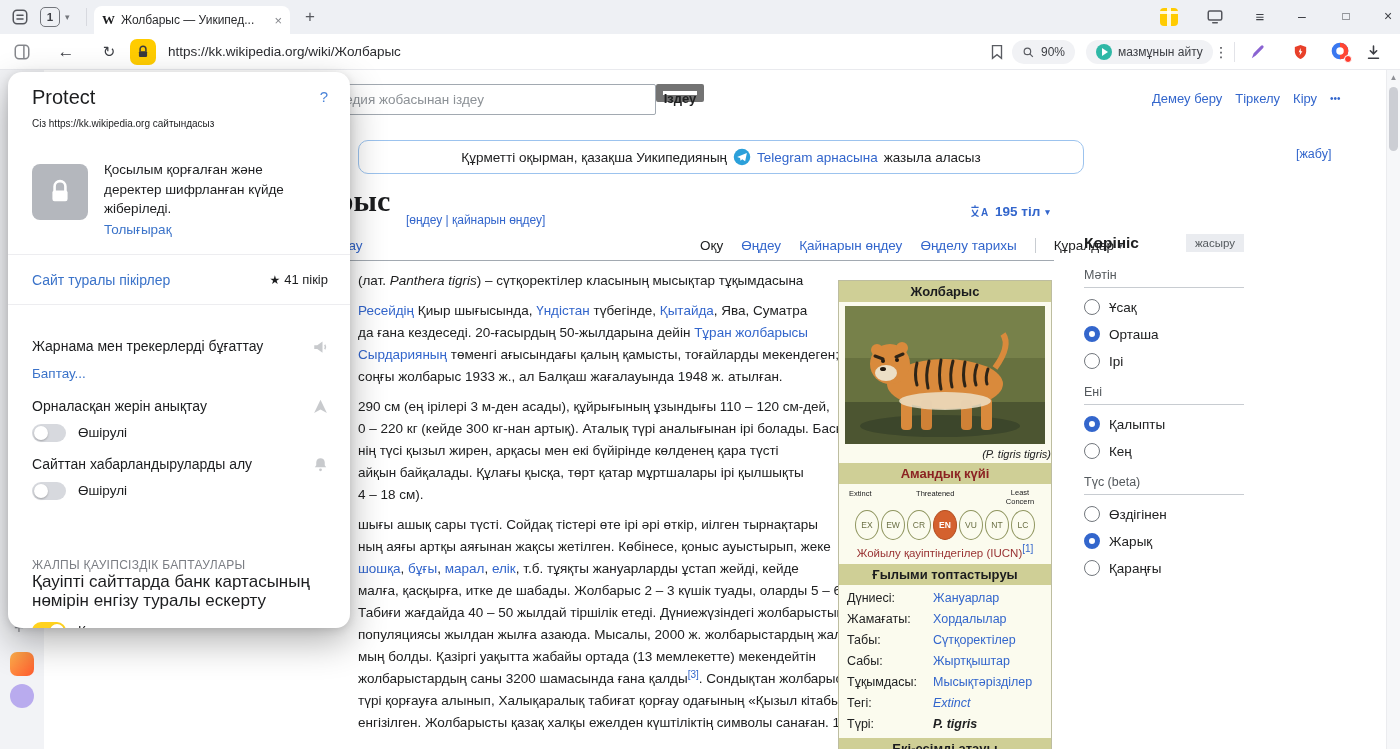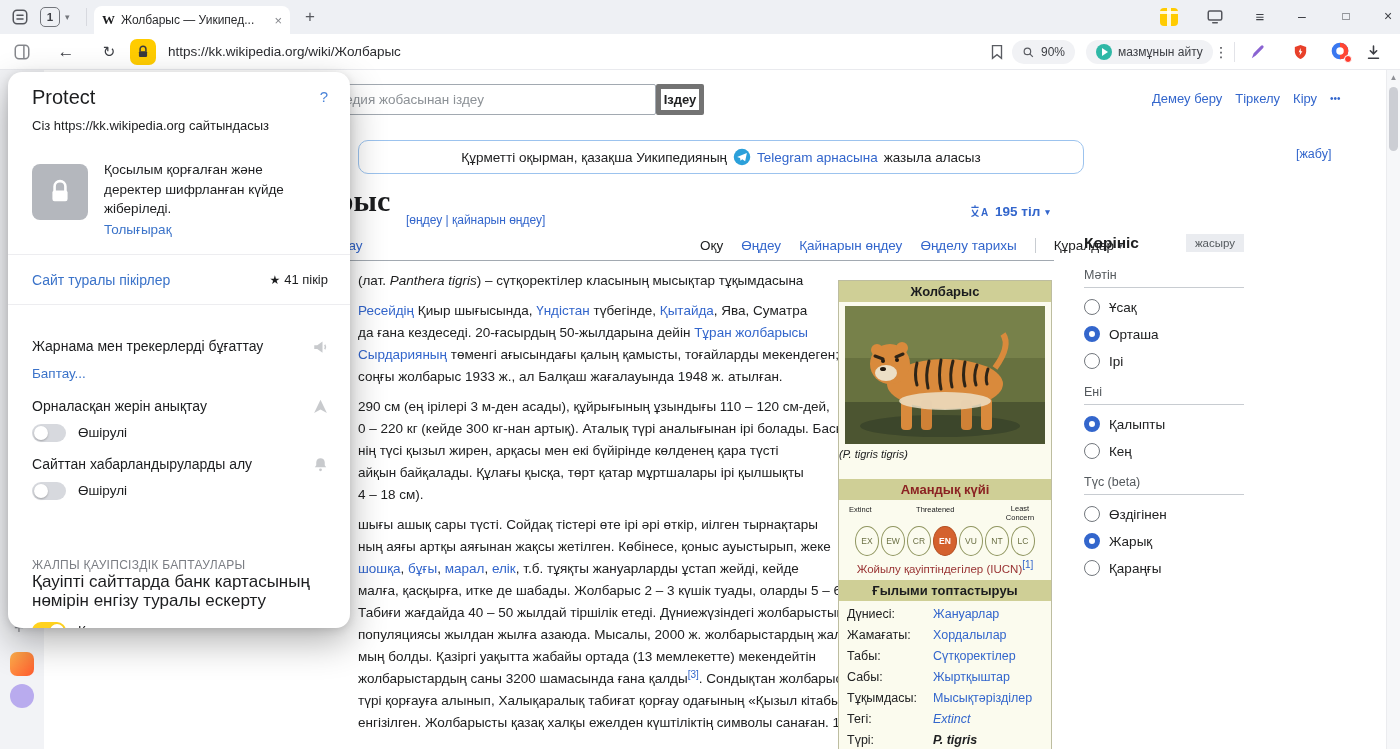--- a/index.html
+++ b/index.html
@@ -60,21 +60,21 @@
   .sb-orange{position:absolute;left:10px;top:582px;width:24px;height:24px;border-radius:7px;background:linear-gradient(135deg,#ffb24d,#ff5a2e);cursor:pointer;}
   .sb-purple{position:absolute;left:10px;top:614px;width:24px;height:24px;border-radius:50%;background:#b9abee;cursor:pointer;}
   .scrollbar{position:absolute;right:0;top:70px;width:14px;height:679px;background:#f6f7f9;border-left:1px solid #ebecef;}
   .sb-up{position:absolute;top:3px;left:0;width:13px;text-align:center;font-size:8px;color:#8e9096;cursor:pointer;}
   .sb-thumb{position:absolute;top:17px;left:2px;width:9px;height:64px;border-radius:5px;background:#ccced4;cursor:pointer;}
 
   
   .page{position:absolute;left:44px;top:70px;width:1342px;height:679px;background:#fff;overflow:hidden;font-size:13.5px;color:#202122;}
   .search-input{position:absolute;left:256px;top:14px;width:356px;height:31px;border:1px solid #a2a9b1;border-radius:2px;padding:0 8px;font-size:13.5px;font-family:"Liberation Sans",sans-serif;color:#202122;}
   .search-input::placeholder{color:#8c9196;}
-  .search-btn{position:absolute;left:612px;top:14px;width:48px;height:31px;border:5px solid #737373;background:#fff;font-size:13px;font-weight:bold;color:#202122;border-radius:2px;cursor:pointer;font-family:"Liberation Sans",sans-serif;}
+  .search-btn{position:absolute;left:612px;top:14px;width:48px;height:18px;border:7px solid #737373;background:#fff;font-size:13px;font-weight:bold;color:#202122;border-radius:2px;cursor:pointer;font-family:"Liberation Sans",sans-serif;}
   .top-links{position:absolute;left:1108px;top:21px;display:flex;gap:13px;font-size:13px;align-items:center;}
   .banner{position:absolute;left:314px;top:70px;width:726px;height:34px;border:1px solid #9cc3ee;border-radius:10px;display:flex;align-items:center;justify-content:center;gap:6px;font-size:13.5px;background:#fff;}
   .banner-close{position:absolute;left:1252px;top:77px;font-size:12.5px;}
   .article-title{position:absolute;left:204px;top:114px;font-family:"Liberation Serif",serif;font-size:30px;color:#1b1c1e;}
   .edit-links{position:absolute;left:362px;top:143px;font-size:12px;color:#3366cc;}
   .lang-box{position:absolute;left:926px;top:134px;display:flex;align-items:center;gap:5px;color:#3366cc;font-size:13.5px;font-weight:bold;cursor:pointer;}
   .talk-tab{position:absolute;left:258px;top:168px;font-size:13.5px;color:#3366cc;}
   .article-tabs{position:absolute;left:656px;top:168px;display:flex;gap:18px;font-size:13.5px;align-items:center;}
   .article-tabs .sel-tab{color:#202122;}
   .tools{color:#202122;display:flex;gap:4px;align-items:center;cursor:pointer;}
@@ -82,21 +82,21 @@
   .tabs-rule{position:absolute;left:258px;top:190px;width:752px;height:1px;background:#a2a9b1;}
   .paragraphs{position:absolute;left:314px;top:200px;width:480px;line-height:22px;}
   .para{margin-bottom:8px;}
   .tline{white-space:nowrap;overflow:hidden;}
 
   
   .infobox{position:absolute;left:794px;top:210px;width:214px;background:#fbfbee;border:1px solid #bdbda0;font-size:12.5px;z-index:5;}
   .ib-h{background:#cfcf96;text-align:center;font-weight:bold;padding:3px 2px;font-size:13px;color:#1b1c1e;}
   .ib-h.status-h{color:#8b2222;}
   .ib-imgwrap{padding:4px 5px 1px;text-align:center;}
-  .ib-cap{text-align:left;font-size:11px;padding-bottom:19px;font-style:italic;}
+  .ib-cap{text-align:right;font-size:11px;padding-bottom:3px;font-style:italic;}
   .ib-status{padding:5px 6px 0;}
   .ib-labels{display:flex;justify-content:space-between;font-size:7.5px;color:#202122;align-items:flex-start;padding:0 4px;}
   .ib-labels .twoline{width:42px;text-align:center;line-height:1.15;}
   .ib-codes{display:flex;justify-content:center;gap:2px;margin-top:4px;}
   .code{width:24px;height:30px;border:1px solid #8f955f;border-radius:50%;display:flex;align-items:center;justify-content:center;font-size:8.5px;color:#6b7045;background:#fbfbee;}
   .code.sel{background:#d4612e;color:#fff;border-color:#b44f22;font-weight:bold;}
   .ib-statuslink{text-align:center;font-size:11.5px;margin:7px 0 5px;}
   .maroon{color:#993333;}
   .ib-rows{padding:3px 0;}
   .ib-row{display:grid;grid-template-columns:86px 1fr;padding:2px 0 2px 8px;line-height:17px;}
@@ -108,21 +108,21 @@
   .ap-hide{font-size:11.5px;background:#eaecf0;border-radius:0;padding:3px 9px;color:#54595d;cursor:pointer;}
   .ap-label{margin-top:16px;font-size:12.5px;color:#54595d;border-bottom:1px solid #c8ccd1;padding-bottom:5px;}
   .ap-opt{display:flex;align-items:center;gap:9px;margin-top:11px;font-size:13.5px;color:#202122;cursor:pointer;}
   .radio{width:16px;height:16px;border-radius:50%;border:1px solid #72777d;background:#fff;flex:none;}
   .radio.on{border:5px solid #3366cc;}
 
   
   .protect{position:absolute;left:8px;top:72px;width:342px;height:556px;background:#fff;border-radius:14px;box-shadow:0 14px 36px rgba(0,0,0,.30),0 2px 8px rgba(0,0,0,.12);z-index:60;color:#1c1d1f;overflow:hidden;}
   .pp-title{position:absolute;left:24px;top:14px;font-size:20px;font-weight:500;}
   .pp-help{position:absolute;right:22px;top:16px;font-size:15px;color:#4b84d8;cursor:pointer;}
-  .pp-site{position:absolute;left:24px;top:46px;font-size:13px;}
+  .pp-site{position:absolute;left:24px;top:46px;font-size:10px;}
   .pp-lockbox{position:absolute;left:24px;top:92px;width:56px;height:56px;background:#b4b7bd;border-radius:8px;display:flex;align-items:center;justify-content:center;}
   .pp-secure{position:absolute;left:96px;top:88px;width:218px;font-size:13.5px;line-height:19.5px;}
   .pp-more{position:absolute;left:96px;top:150px;font-size:13.5px;color:#3b73c9;}
   .pp-divider{position:absolute;left:0;width:100%;height:1px;background:#ededf0;}
   .pp-reviews{position:absolute;left:24px;top:200px;font-size:14px;color:#3b73c9;}
   .pp-rc{position:absolute;right:22px;top:200px;font-size:13px;display:flex;gap:4px;align-items:center;color:#1c1d1f;}
   .pp-row{position:absolute;left:24px;font-size:14px;width:260px;}
   .pp-setup{position:absolute;left:24px;top:294px;font-size:13.5px;color:#3b73c9;}
   .pp-ic{position:absolute;right:20px;width:18px;height:18px;}
   .tglrow{position:absolute;left:24px;height:18px;cursor:pointer;}

